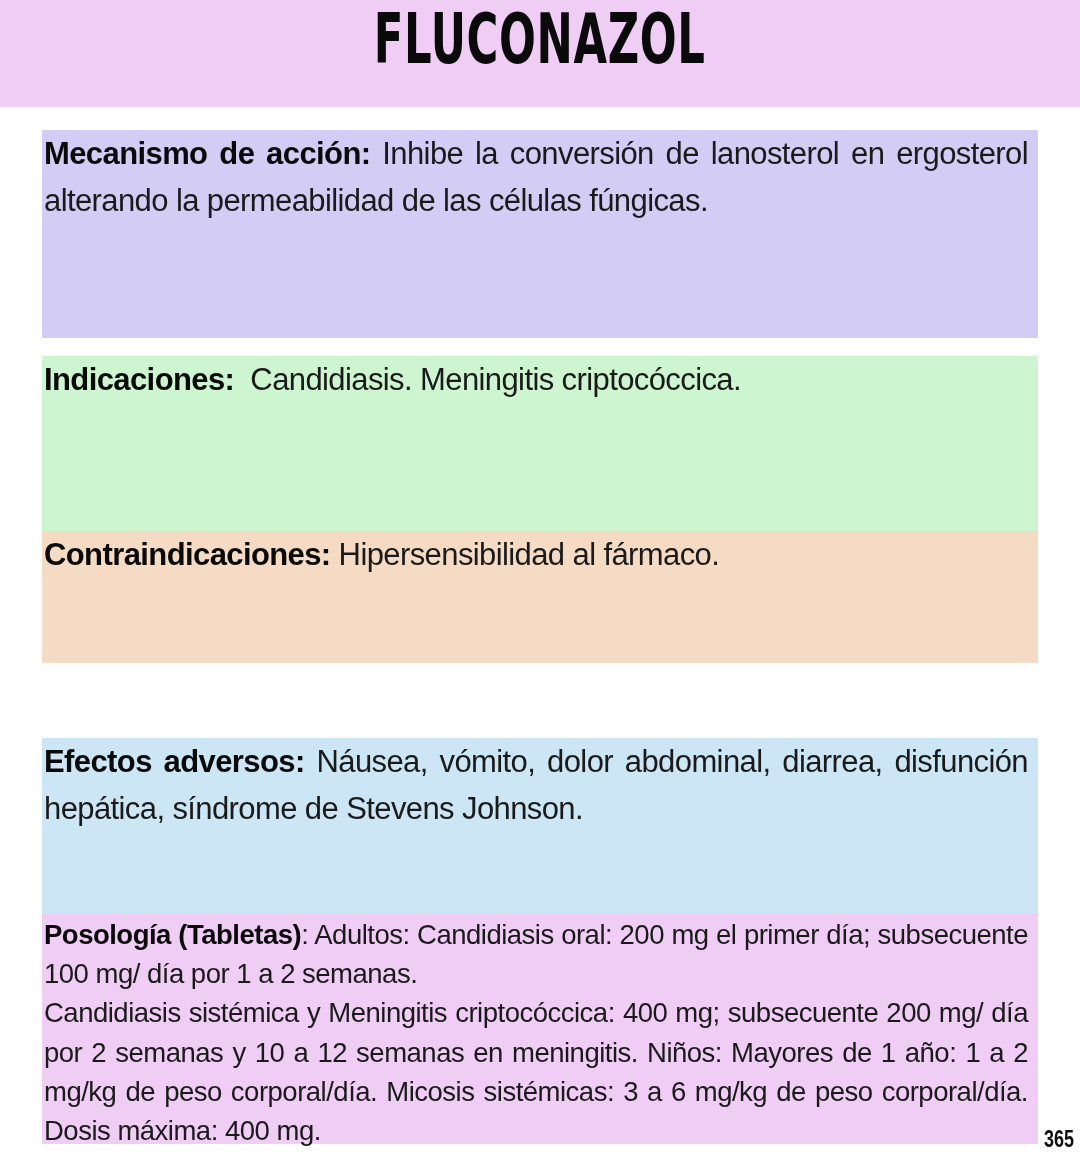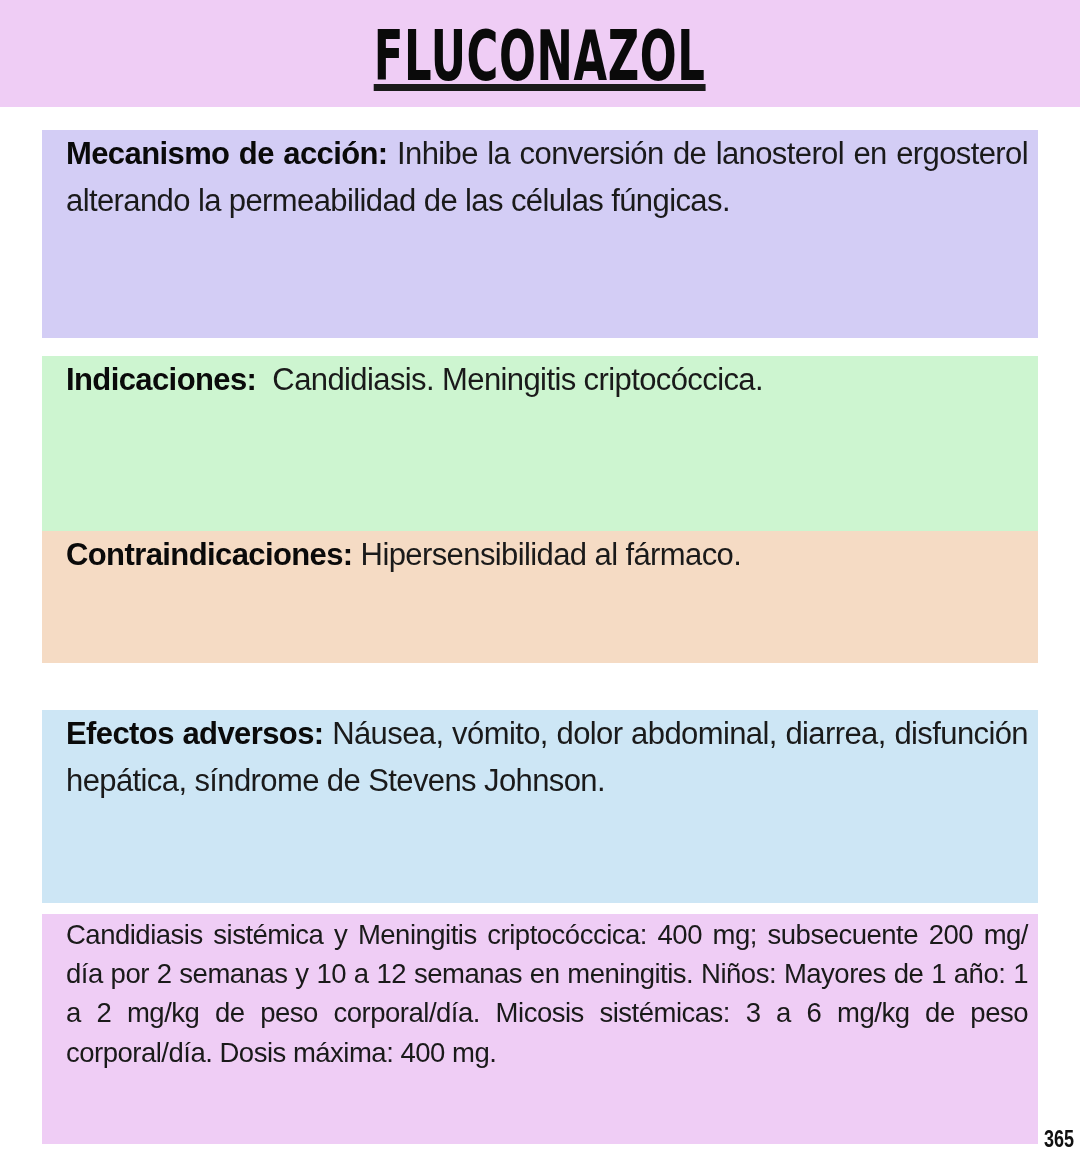--- a/index.html
+++ b/index.html
@@ -2,30 +2,30 @@
 <html><head>
 <meta charset="utf-8">
 <style>
   html, body { margin: 0; padding: 0; }
   body {
     width: 1080px; height: 1164px; background: #ffffff; position: relative; overflow: hidden;
     font-family: "Liberation Sans", sans-serif; color: #1a1a1a;
   }
   .header {
     position: absolute; left: 0; top: 0; width: 1080px; height: 107px;
-    background: #efcdf5; display: flex; align-items: center; justify-content: center; text-decoration: underline;
+    background: #efcdf5; display: flex; justify-content: center;
   }
   .title {
     font-family: "DejaVu Sans", sans-serif; font-weight: bold; font-size: 70px;
     letter-spacing: 1px; transform: scaleX(0.62); color: #0a0a0a;
     transform-origin: center; line-height: 1; margin-top: 4px;
   }
   .box {
     position: absolute; left: 42px; width: 996px; box-sizing: border-box;
-    padding: 0 10px 0 24px;
+    padding: 0 10px 0 2px;
   }
   .box p {
     margin: 0; font-size: 31px; line-height: 47px; text-align: justify;
     letter-spacing: -0.6px;
   }
   .box p b { font-weight: bold; color: #0a0a0a; }
   .pos p { font-size: 27.5px; line-height: 39.2px; letter-spacing: -0.5px; }
   .page-num {
     position: absolute; right: 6px; top: 1125px; font-weight: bold; font-size: 24px;
     transform: scaleX(0.75); transform-origin: right; color: #111;
@@ -43,21 +43,22 @@
 </div>
 
 <div class="box" style="top:356px;height:193px;background:#cdf5d0;">
   <p><b>Indicaciones:</b><span style="white-space:pre;">  Candidiasis. Meningitis criptocóccica.</span></p>
 </div>
 
 <div class="box" style="top:531px;height:132px;background:#f5dbc4;">
   <p><b>Contraindicaciones:</b><span> Hipersensibilidad al fármaco.</span></p>
 </div>
 
-<div class="box" style="top:710px;height:193px;background:#cde6f5;">
+<div class="box" style="top:738px;height:193px;background:#cde6f5;">
   <p><b>Efectos adversos:</b><span> Náusea, vómito, dolor abdominal, diarrea, disfunción hepática, síndrome de Stevens Johnson.</span></p>
 </div>
 
 <div class="box pos" style="top:914px;height:230px;background:#efcdf5;padding-top:1px;">
+  <p><b>Posología (Tabletas)</b><span>: Adultos: Candidiasis oral: 200 mg el primer día; subsecuente 100 mg/ día por 1 a 2 semanas.</span></p>
   <p><span>Candidiasis sistémica y Meningitis criptocóccica: 400 mg; subsecuente 200 mg/ día por 2 semanas y 10 a 12 semanas en meningitis. Niños: Mayores de 1 año: 1 a 2 mg/kg de peso corporal/día. Micosis sistémicas: 3 a 6 mg/kg de peso corporal/día. Dosis máxima: 400 mg.</span></p>
 </div>
 
 <div class="page-num">365</div>
 
 </body></html>

